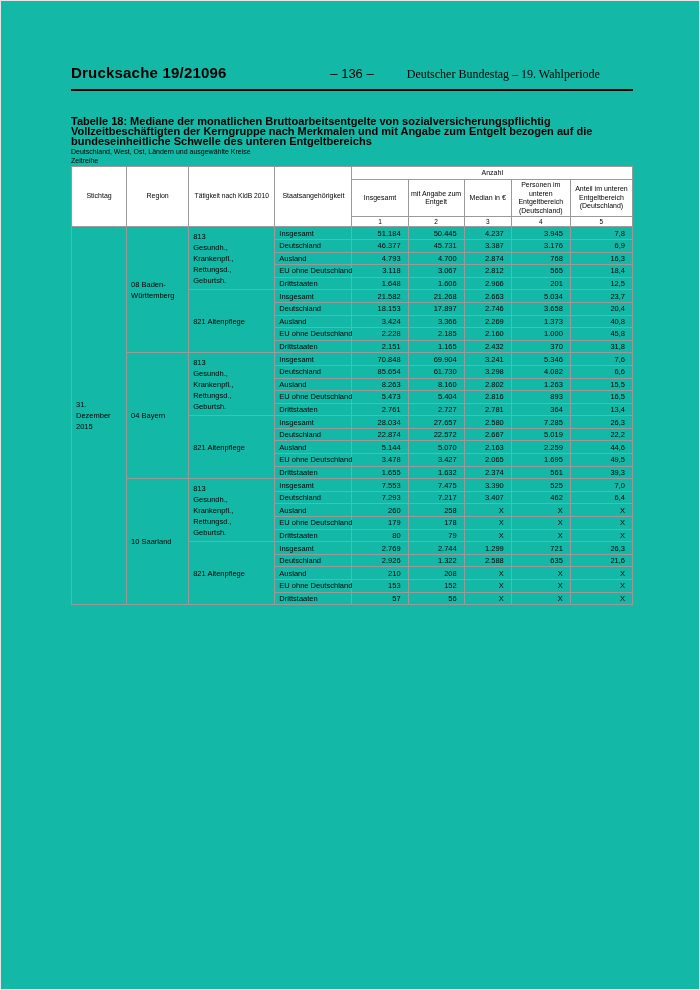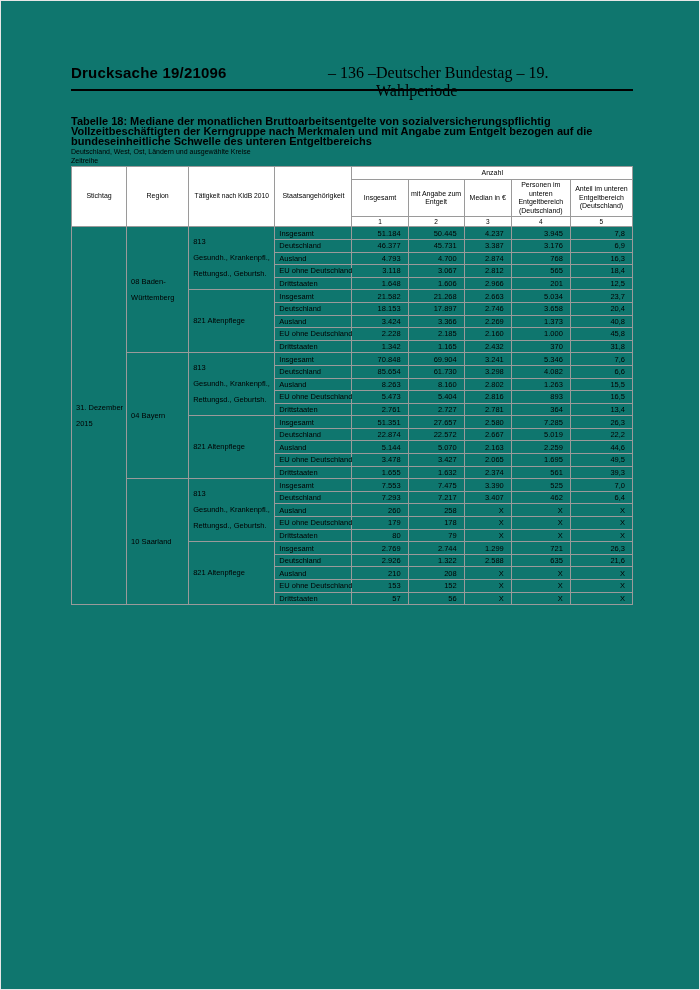--- a/index.html
+++ b/index.html
@@ -3,32 +3,32 @@
 <meta charset="utf-8">
 <style>
   * { box-sizing: border-box; }
   html, body { margin: 0; padding: 0; }
   body {
     width: 700px; height: 990px; background: #ffffff; color: #000;
     font-family: "Liberation Sans", sans-serif;
   }
   .page {
     position: relative; width: 700px; height: 990px;
-    background: #0f766e; border: 1px solid #e7e7e7; overflow: hidden;
+    background: #14b8a6; border: 1px solid #e7e7e7; overflow: hidden;
   }
 
   
   .page-header {
     position: absolute; top: 63px; left: 70px; width: 562px;
     display: flex; align-items: baseline;
   }
   .ph-left  { flex: 1; font-size: 15px; font-weight: bold; letter-spacing: 0.2px; }
   .ph-left .ph-num { font-weight: bold; }
-  .ph-center{ flex: 0 0 auto; font-family: Liberation Serif, serif; font-size: 16px; }
-  .ph-right { flex: 1; text-align: left; font-family: "Liberation Serif", serif; font-size: 16px; }
+  .ph-center{ flex: 0 0 auto; font-family: Liberation Sans, sans-serif; font-size: 13px; }
+  .ph-right { flex: 1; text-align: center; font-family: "Liberation Serif", serif; font-size: 12px; }
   .header-rule {
     position: absolute; top: 88px; left: 70px; width: 562px;
     border-top: 2px solid #000;
   }
 
   
   .title-block { position: absolute; top: 116px; left: 70px; width: 562px; }
   .table-title { margin: 0; font-size: 11px; font-weight: bold; line-height: 9.8px; }
   .table-subtitle { margin: 2px 0 0 0; font-size: 7px; line-height: 8.4px; }
   .table-subtitle + .table-subtitle { margin-top: 0; }
@@ -46,22 +46,22 @@
   }
   th.h-anzahl { height: 13px; }
   th.sub { height: 37px; }
   th.h-activity { white-space: nowrap; font-size: 6.7px; }
   tr.numrow th { height: 10px; font-size: 6.5px; line-height: 7px; padding: 0; }
 
   .data-table td { font-size: 7.5px; vertical-align: middle; padding: 0; }
   td.c-num { text-align: right; padding-right: 7px; height: 12.6px; white-space: nowrap; }
   td.c-nat { text-align: left; padding-left: 4px; height: 12.6px; white-space: nowrap; }
   td.c-region, td.c-activity, td.c-stichtag {
-    text-align: left; padding-left: 4px; padding-right: 2px;
-    white-space: pre-line; line-height: 16px; vertical-align: middle;
+    text-align: left; padding-left: 4px; padding-right: 8px;
+    white-space: pre-line; line-height: 11px; vertical-align: middle;
   }
 </style>
 </head>
 <body>
 
 <div class="page">
 
   <header class="page-header">
     <div class="ph-left">
       <span>Drucksache</span>
@@ -190,21 +190,21 @@
         <tr>
           <td class="c-nat">EU ohne Deutschland</td>
           <td class="c-num">2.228</td>
           <td class="c-num">2.185</td>
           <td class="c-num">2.160</td>
           <td class="c-num">1.000</td>
           <td class="c-num">45,8</td>
         </tr>
         <tr>
           <td class="c-nat">Drittstaaten</td>
-          <td class="c-num">1.342</td>
+          <td class="c-num">2.151</td>
           <td class="c-num">1.165</td>
           <td class="c-num">2.432</td>
           <td class="c-num">370</td>
           <td class="c-num">31,8</td>
         </tr>
         <tr>
           <td class="c-region" rowspan="10">04 Bayern</td>
           <td class="c-activity" rowspan="5">813
 Gesundh., Krankenpfl.,
 Rettungsd., Geburtsh.</td>
@@ -243,21 +243,21 @@
           <td class="c-nat">Drittstaaten</td>
           <td class="c-num">2.761</td>
           <td class="c-num">2.727</td>
           <td class="c-num">2.781</td>
           <td class="c-num">364</td>
           <td class="c-num">13,4</td>
         </tr>
         <tr>
           <td class="c-activity" rowspan="5">821 Altenpflege</td>
           <td class="c-nat">Insgesamt</td>
-          <td class="c-num">51.351</td>
+          <td class="c-num">28.034</td>
           <td class="c-num">27.657</td>
           <td class="c-num">2.580</td>
           <td class="c-num">7.285</td>
           <td class="c-num">26,3</td>
         </tr>
         <tr>
           <td class="c-nat">Deutschland</td>
           <td class="c-num">22.874</td>
           <td class="c-num">22.572</td>
           <td class="c-num">2.667</td>

